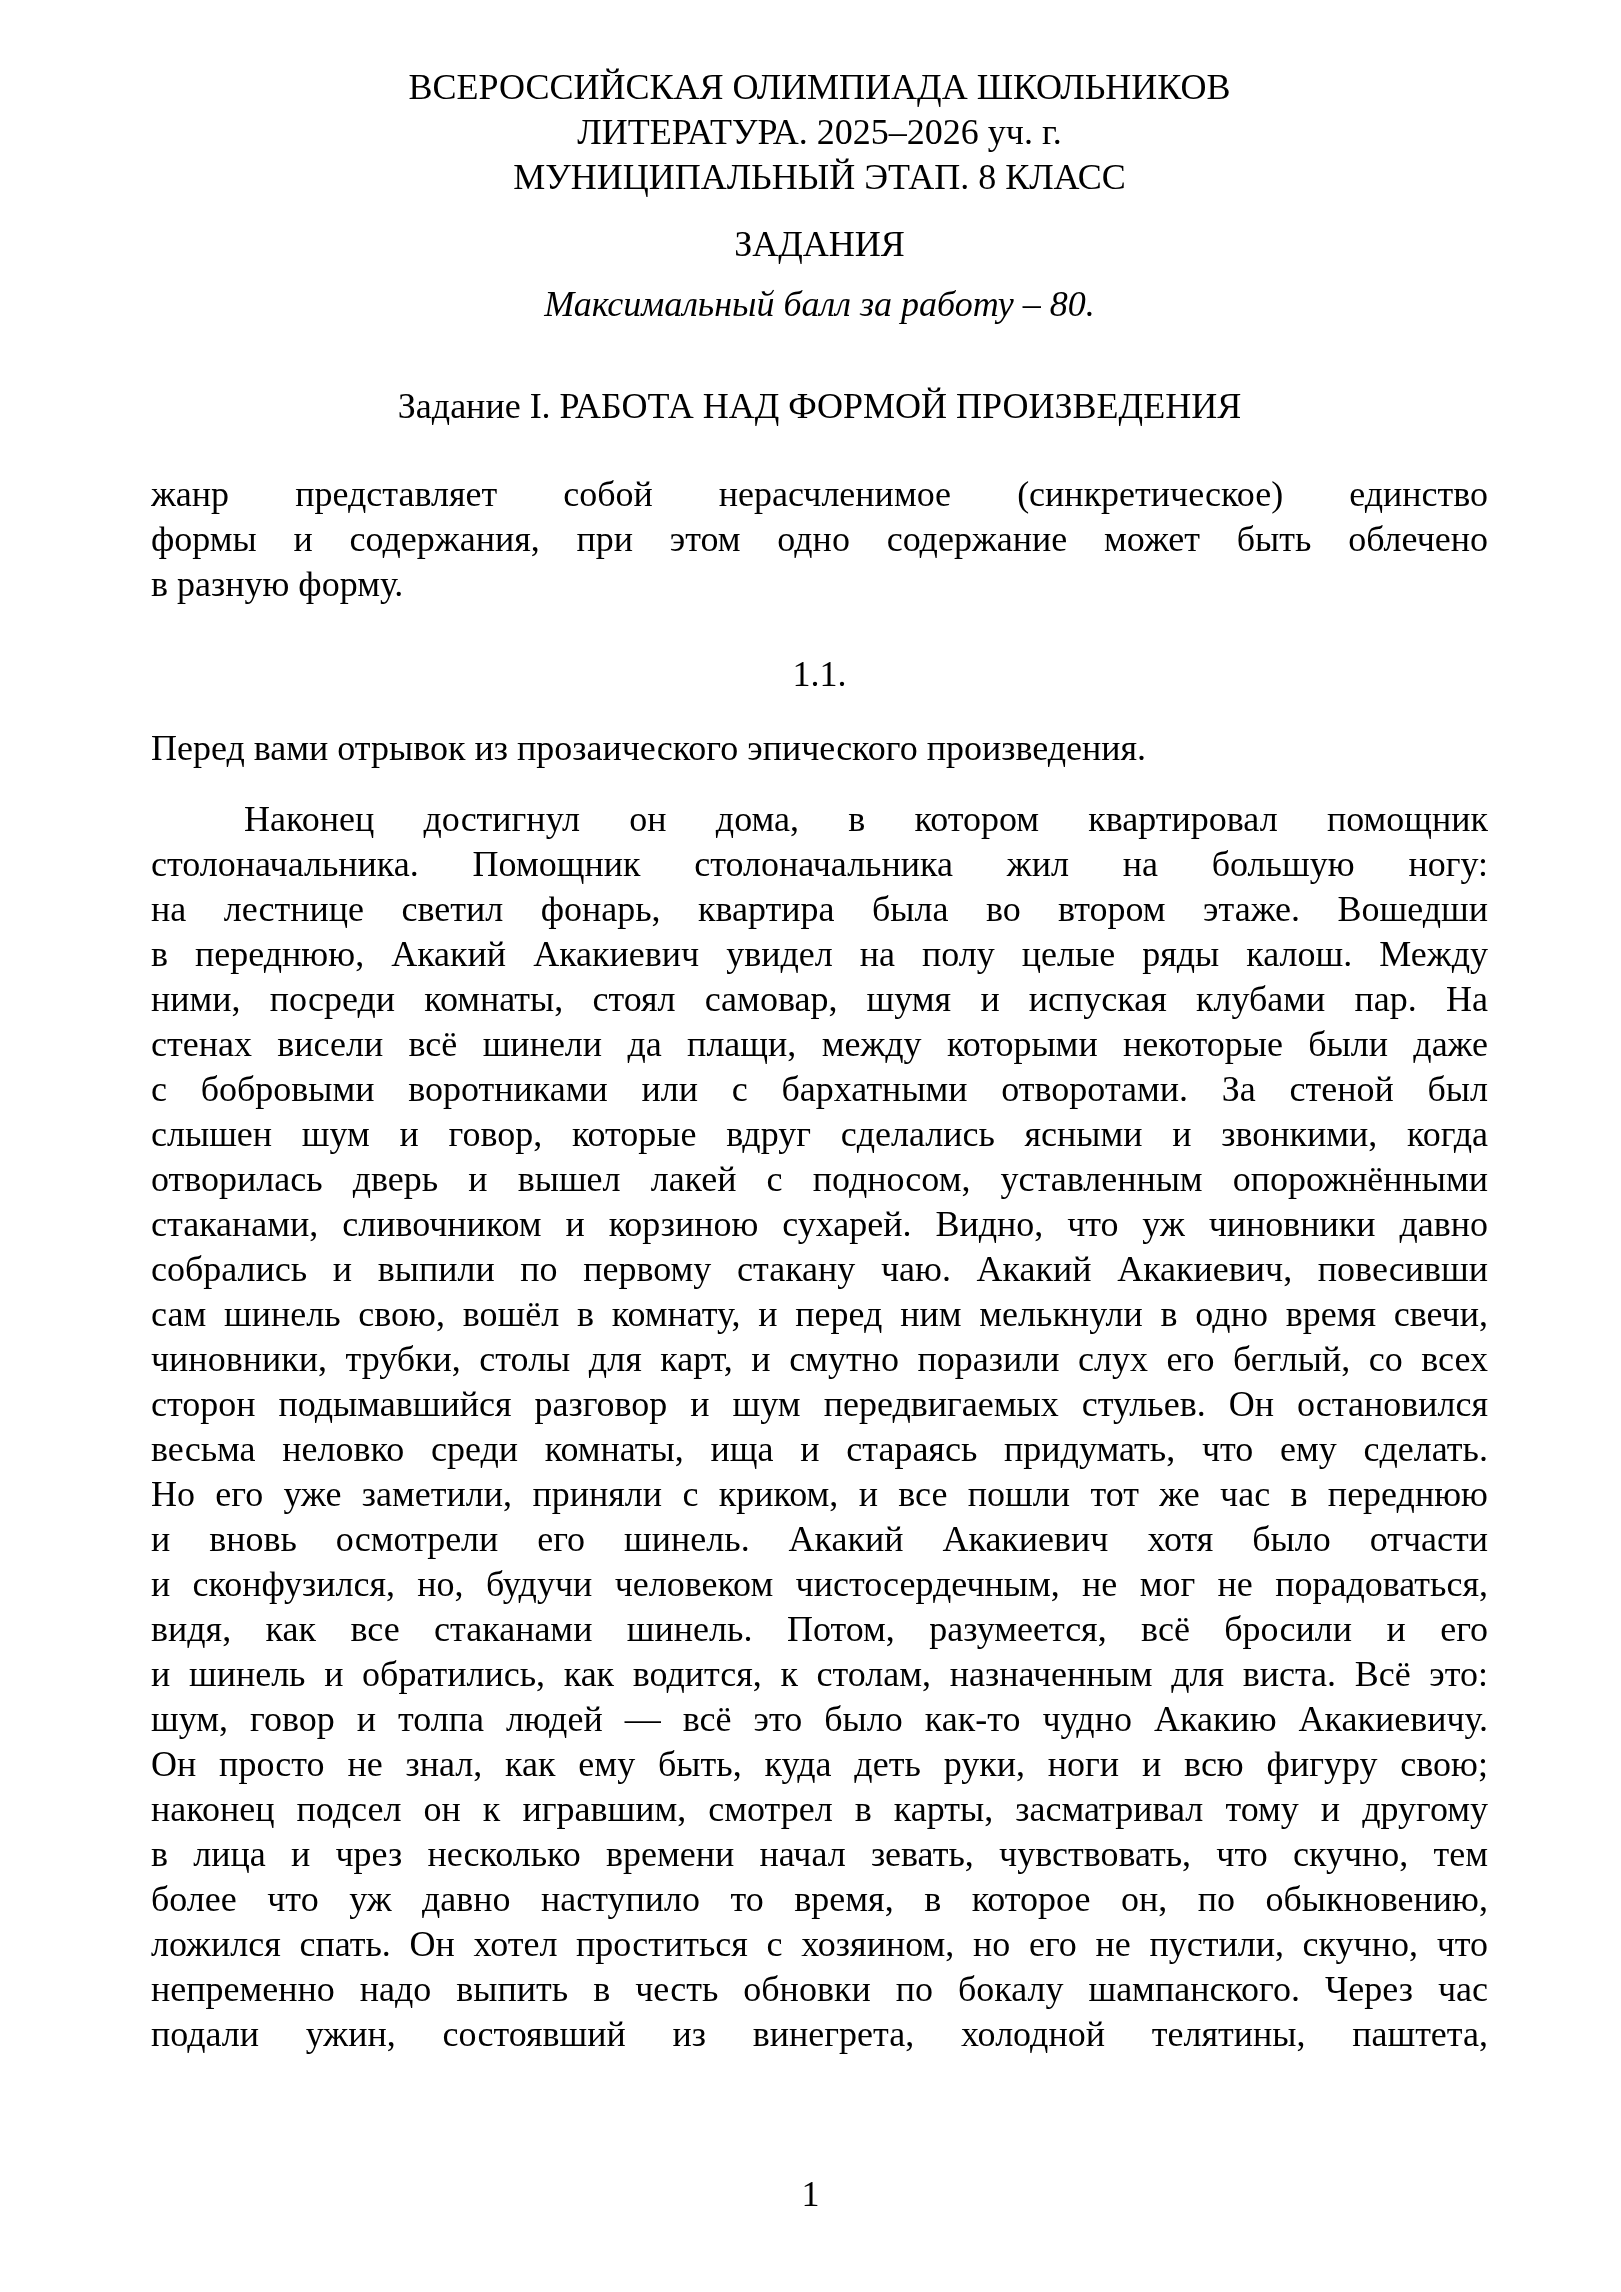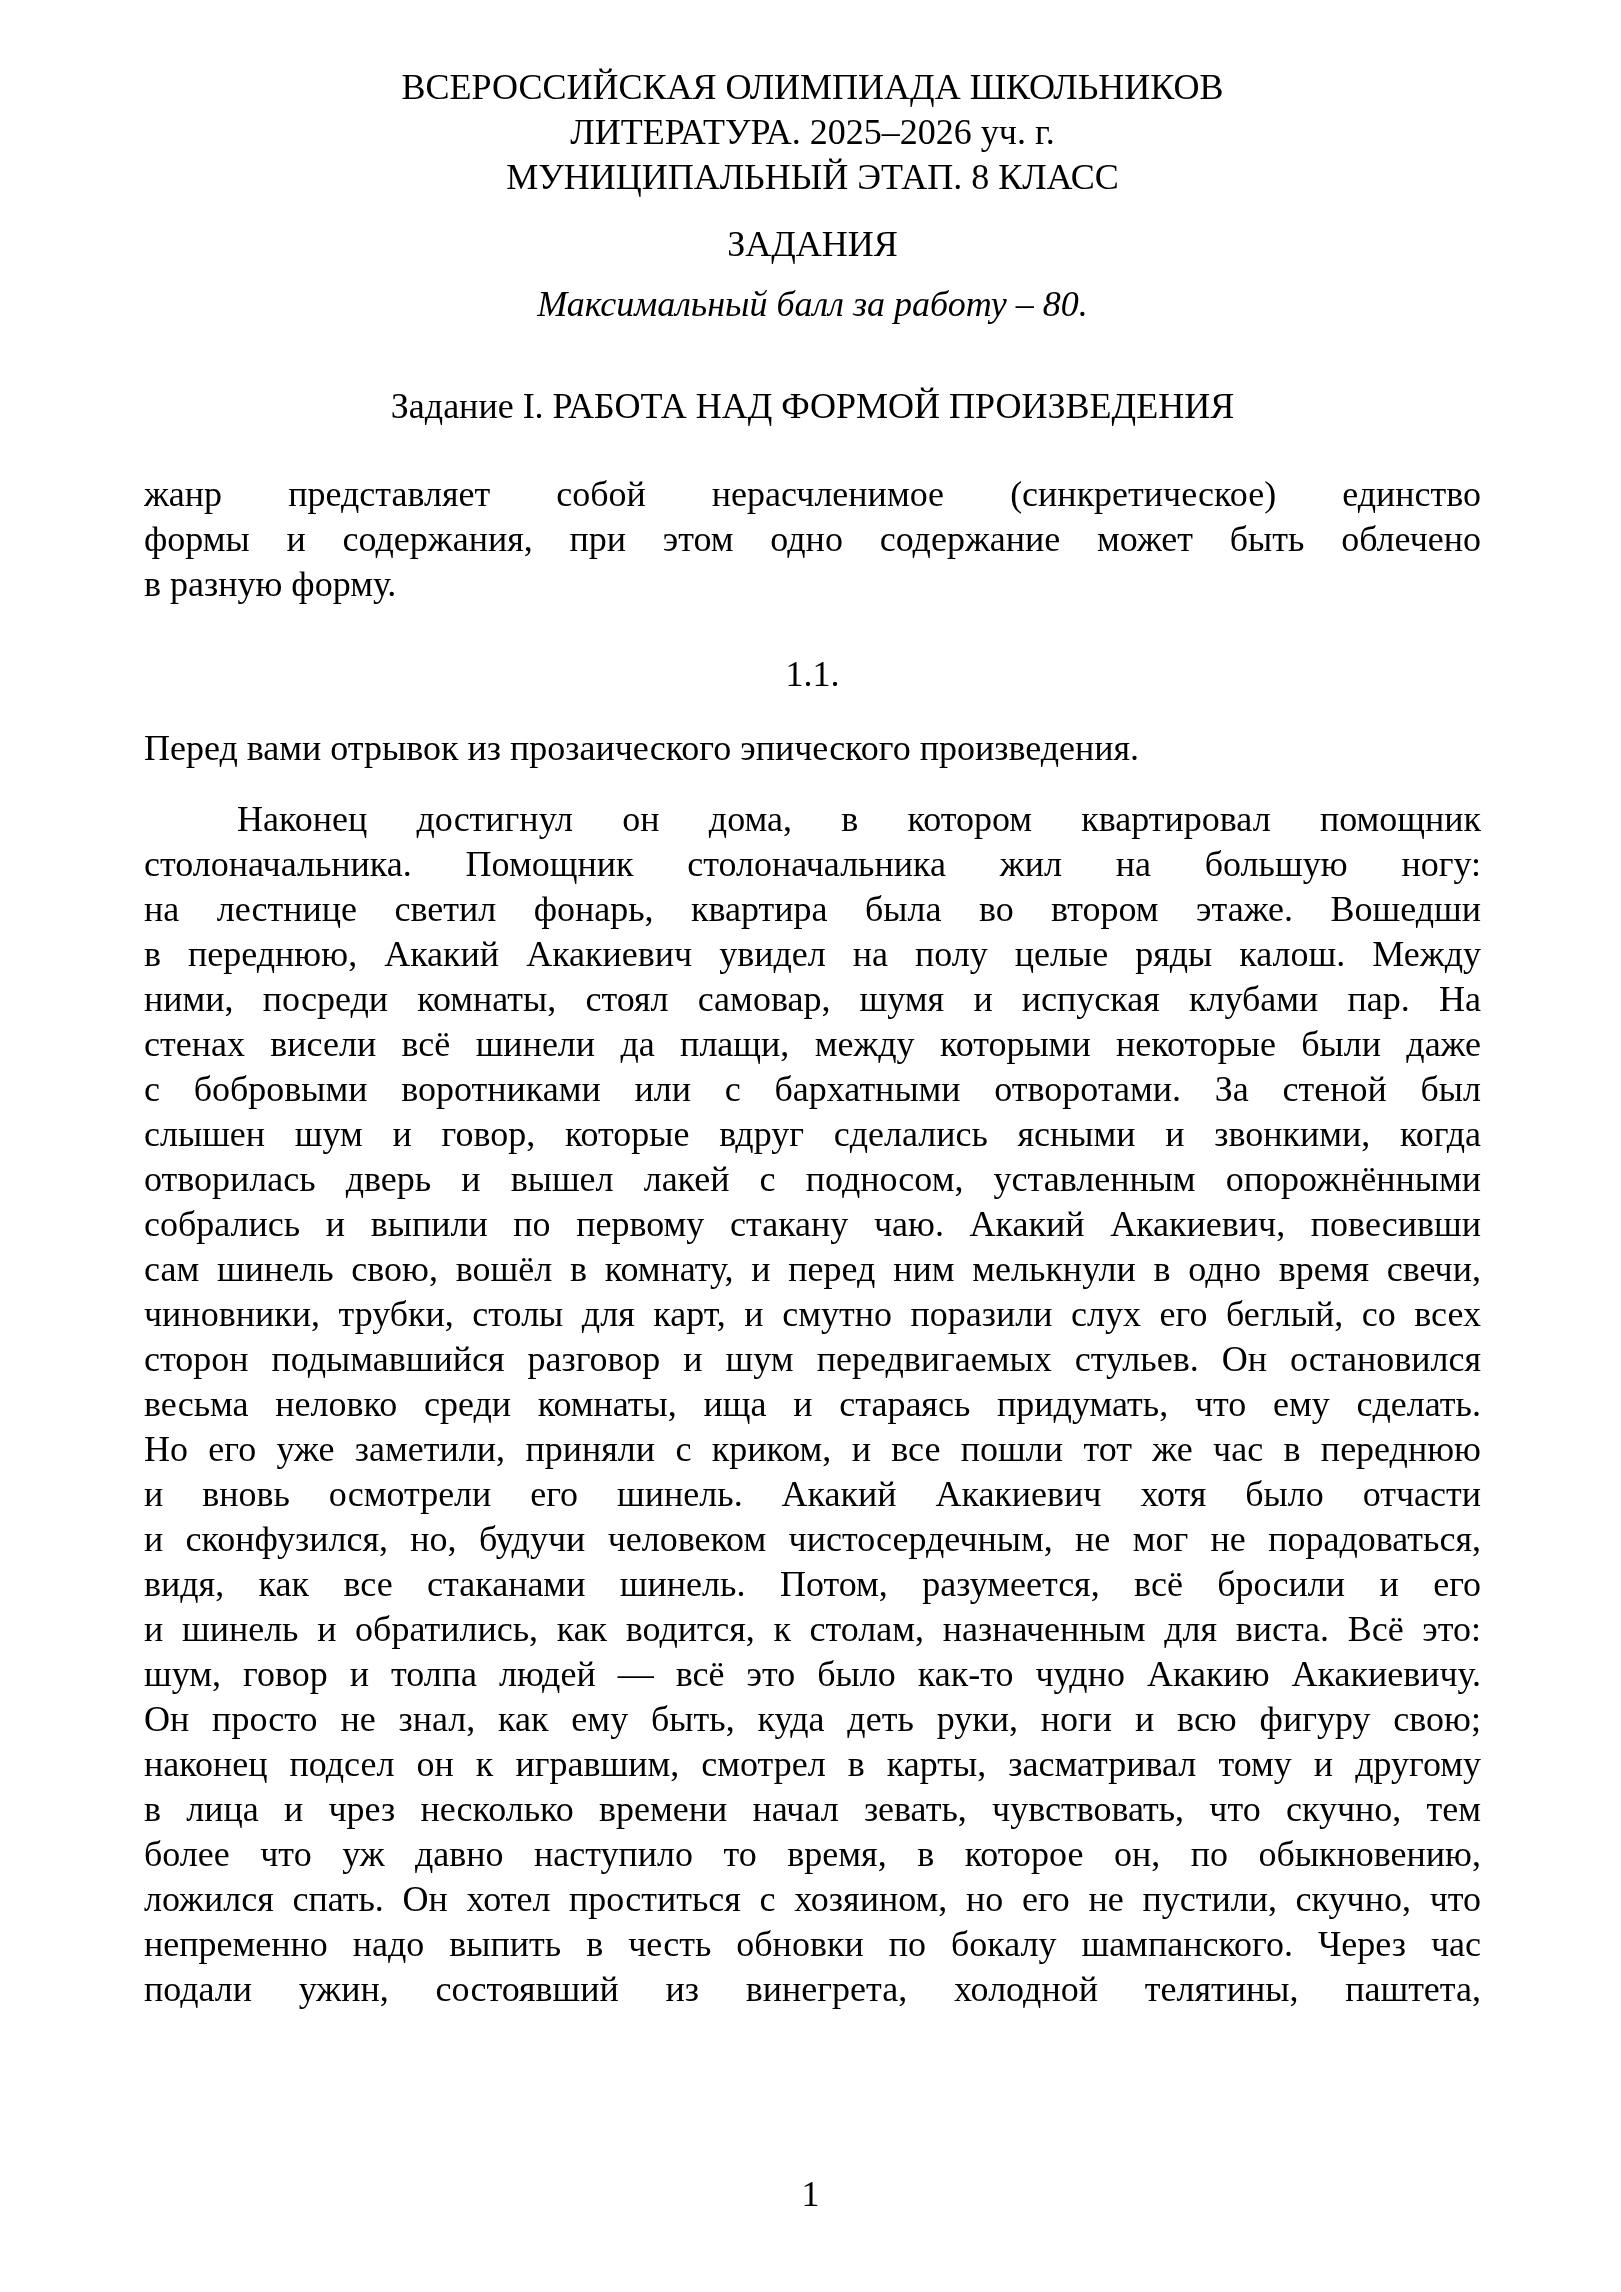--- a/index.html
+++ b/index.html
@@ -3,21 +3,21 @@
 <meta charset="utf-8">
 <style>
   html, body { margin: 0; padding: 0; }
   body {
     width: 1621px; height: 2293px;
     background: #ffffff; color: #000000;
     font-family: "Liberation Serif", "DejaVu Serif", serif;
     font-size: 36px; line-height: 45px;
     position: relative; overflow: hidden;
   }
-  .content { position: absolute; left: 144px; top: 65px; width: 1337px; }
+  .content { position: absolute; left: 151px; top: 65px; width: 1337px; }
   .c { text-align: center; }
   .b { font-weight: normal; }
   .i { font-style: italic; }
   .line {
     height: 45px; overflow: hidden;
     text-align: justify; text-align-last: justify;
     text-justify: inter-word;
   }
   .first { padding-left: 93px; }
   .plain-last { text-align-last: left; }
@@ -59,20 +59,21 @@
   <div class="mt-body">
     <div class="line first">Наконец достигнул он дома, в котором квартировал помощник</div>
     <div class="line">столоначальника. Помощник столоначальника жил на большую ногу:</div>
     <div class="line">на&nbsp;лестнице светил фонарь, квартира была во втором этаже. Вошедши</div>
     <div class="line">в&nbsp;переднюю, Акакий Акакиевич увидел на полу целые ряды калош. Между</div>
     <div class="line">ними, посреди комнаты, стоял самовар, шумя и испуская клубами пар. На</div>
     <div class="line">стенах висели всё шинели да плащи, между которыми некоторые были даже</div>
     <div class="line">с бобровыми воротниками или с бархатными отворотами. За стеной был</div>
     <div class="line">слышен шум и говор, которые вдруг сделались ясными и звонкими, когда</div>
     <div class="line">отворилась дверь и вышел лакей с подносом, уставленным опорожнёнными</div>
+    <div class="line">стаканами, сливочником и корзиною сухарей. Видно, что уж чиновники давно</div>
     <div class="line">собрались и выпили по первому стакану чаю. Акакий Акакиевич, повесивши</div>
     <div class="line">сам шинель свою, вошёл в комнату, и перед ним мелькнули в одно время свечи,</div>
     <div class="line">чиновники, трубки, столы для карт, и смутно поразили слух его беглый, со всех</div>
     <div class="line">сторон подымавшийся разговор и шум передвигаемых стульев. Он остановился</div>
     <div class="line">весьма неловко среди комнаты, ища и стараясь придумать, что ему сделать.</div>
     <div class="line">Но его уже заметили, приняли с криком, и все пошли тот же час в переднюю</div>
     <div class="line">и&nbsp;вновь осмотрели его шинель. Акакий Акакиевич хотя было отчасти</div>
     <div class="line">и&nbsp;сконфузился, но, будучи человеком чистосердечным, не мог не порадоваться,</div>
     <div class="line">видя, как все стаканами шинель. Потом, разумеется, всё бросили и его</div>
     <div class="line">и&nbsp;шинель и обратились, как водится, к столам, назначенным для виста. Всё это:</div>

